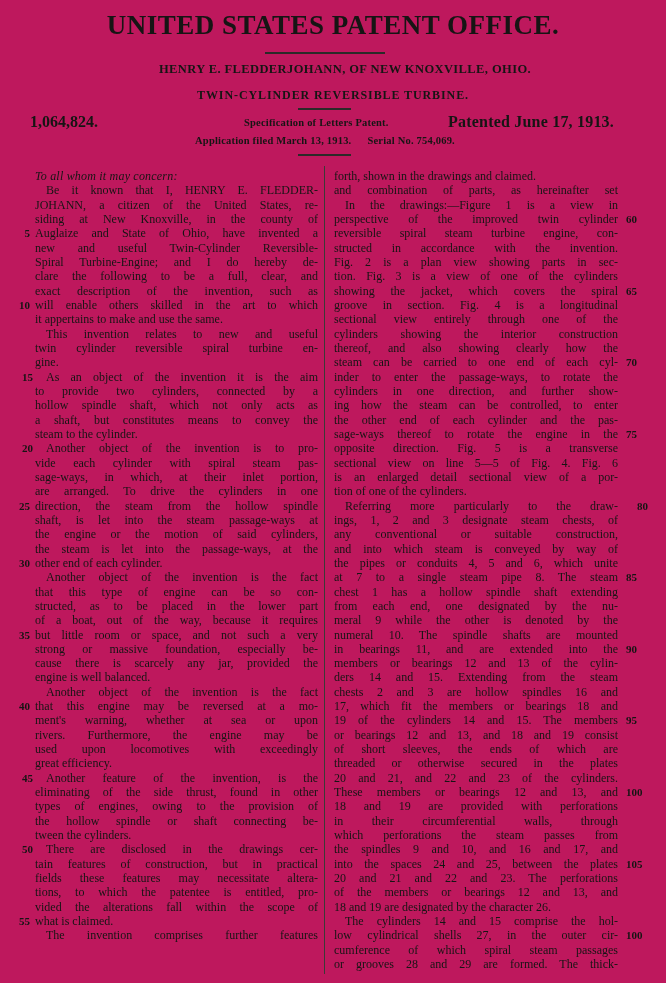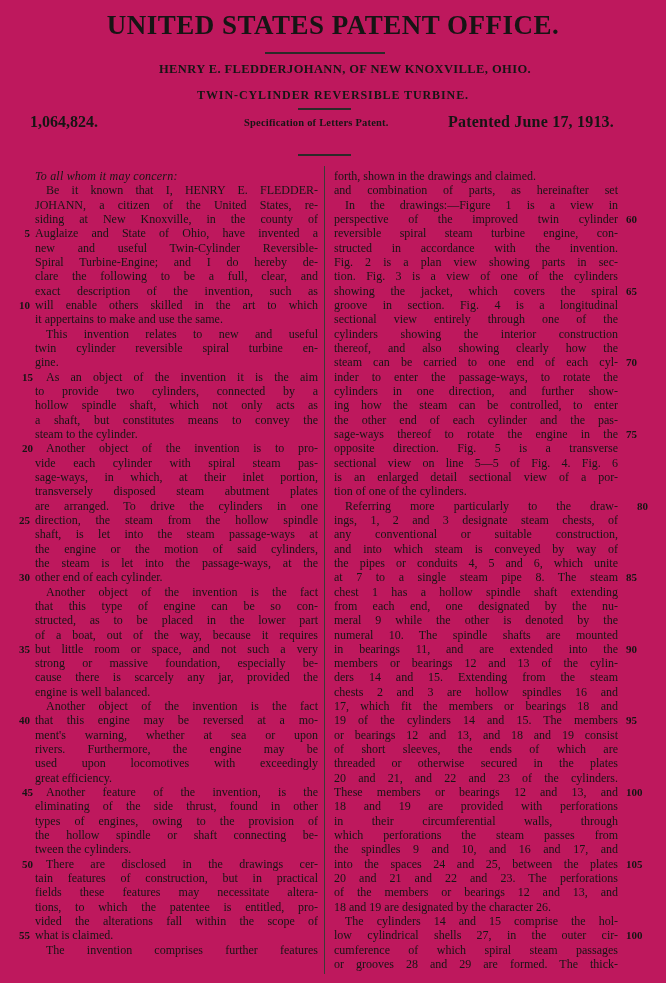--- a/index.html
+++ b/index.html
@@ -149,20 +149,23 @@
   <div class="inventor-line">HENRY E. FLEDDERJOHANN, OF NEW KNOXVILLE, OHIO.</div>
   <div class="invention-title">TWIN-CYLINDER REVERSIBLE TURBINE.</div>
   <div class="rule rule-mid"></div>
 
   <div class="number-row">
     <span class="patent-number">1,064,824.</span>
     <span class="spec-label">Specification of Letters Patent.</span>
     <span class="patented-date">Patented June 17, 1913.</span>
   </div>
 
+  <div class="application-row">
+    <span class="app-filed">Application filed March 13, 1913.</span><span>Serial No. 754,069.</span>
+  </div>
   <div class="rule rule-bottom"></div>
 
   <div class="column-divider"></div>
 
   <div class="col col-left" id="col-left">
       <div class="bline ital pend"><span>To all whom it may concern:</span></div>
       <div class="bline ind"><span>Be it known that I, HENRY E. FLEDDER-</span></div>
       <div class="bline"><span>JOHANN, a citizen of the United States, re-</span></div>
       <div class="bline"><span>siding at New Knoxville, in the county of</span></div>
       <div class="bline"><span class="lnum left">5</span><span>Auglaize and State of Ohio, have invented a</span></div>
@@ -176,21 +179,20 @@
       <div class="bline"><span>twin cylinder reversible spiral turbine en-</span></div>
       <div class="bline pend"><span>gine.</span></div>
       <div class="bline ind"><span class="lnum left">15</span><span>As an object of the invention it is the aim</span></div>
       <div class="bline"><span>to provide two cylinders, connected by a</span></div>
       <div class="bline"><span>hollow spindle shaft, which not only acts as</span></div>
       <div class="bline"><span>a shaft, but constitutes means to convey the</span></div>
       <div class="bline pend"><span>steam to the cylinder.</span></div>
       <div class="bline ind"><span class="lnum left">20</span><span>Another object of the invention is to pro-</span></div>
       <div class="bline"><span>vide each cylinder with spiral steam pas-</span></div>
       <div class="bline"><span>sage-ways, in which, at their inlet portion,</span></div>
-      <div class="bline"><span>transversely disposed steam abutment plates</span></div>
       <div class="bline"><span>are arranged. To drive the cylinders in one</span></div>
       <div class="bline"><span class="lnum left">25</span><span>direction, the steam from the hollow spindle</span></div>
       <div class="bline"><span>shaft, is let into the steam passage-ways at</span></div>
       <div class="bline"><span>the engine or the motion of said cylinders,</span></div>
       <div class="bline"><span>the steam is let into the passage-ways, at the</span></div>
       <div class="bline pend"><span class="lnum left">30</span><span>other end of each cylinder.</span></div>
       <div class="bline ind"><span>Another object of the invention is the fact</span></div>
       <div class="bline"><span>that this type of engine can be so con-</span></div>
       <div class="bline"><span>structed, as to be placed in the lower part</span></div>
       <div class="bline"><span>of a boat, out of the way, because it requires</span></div>

